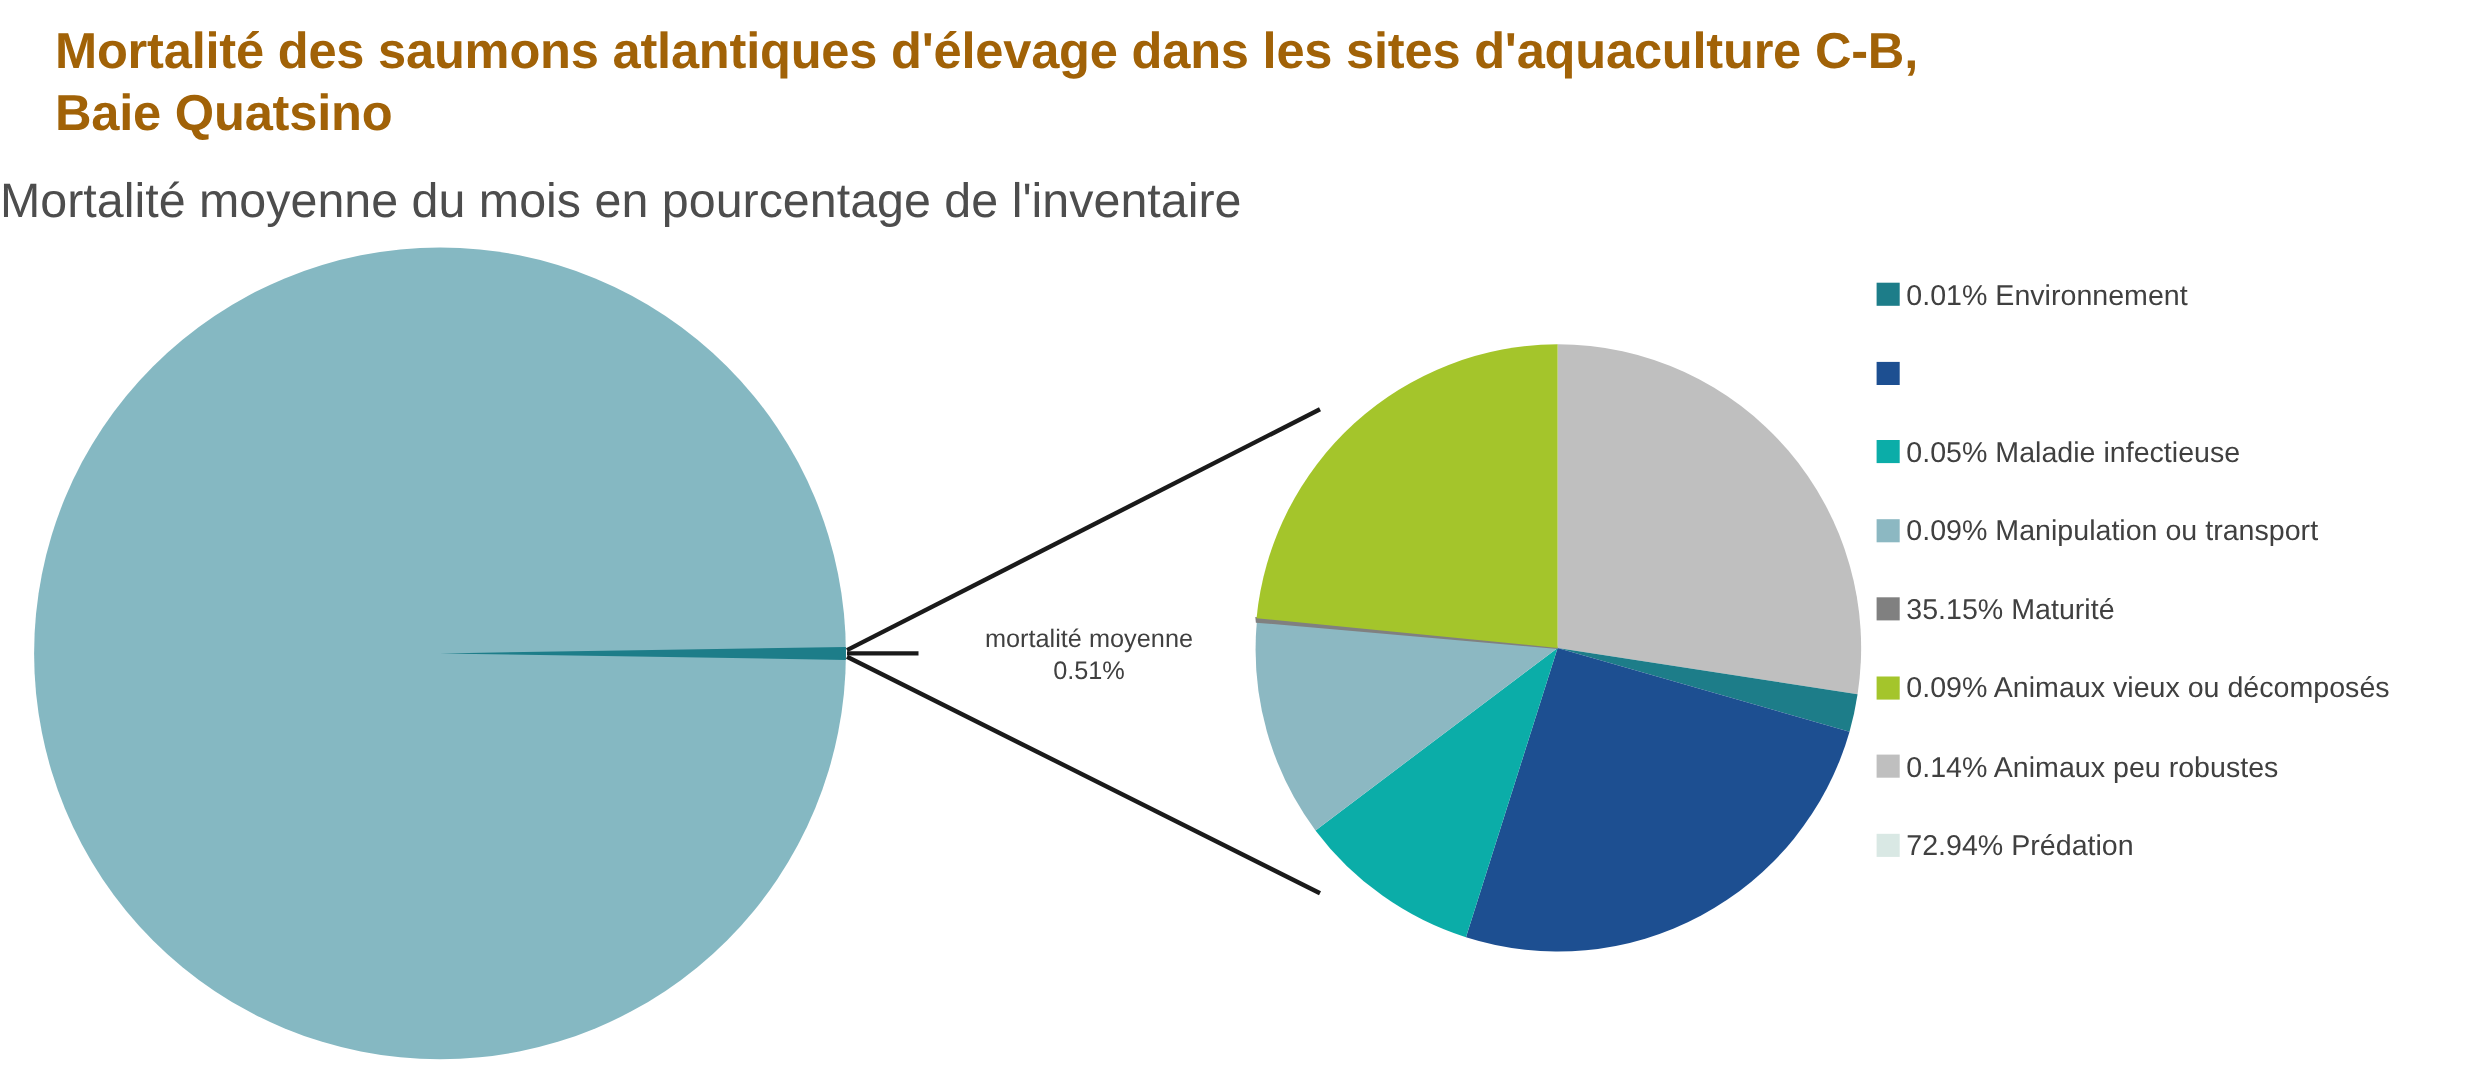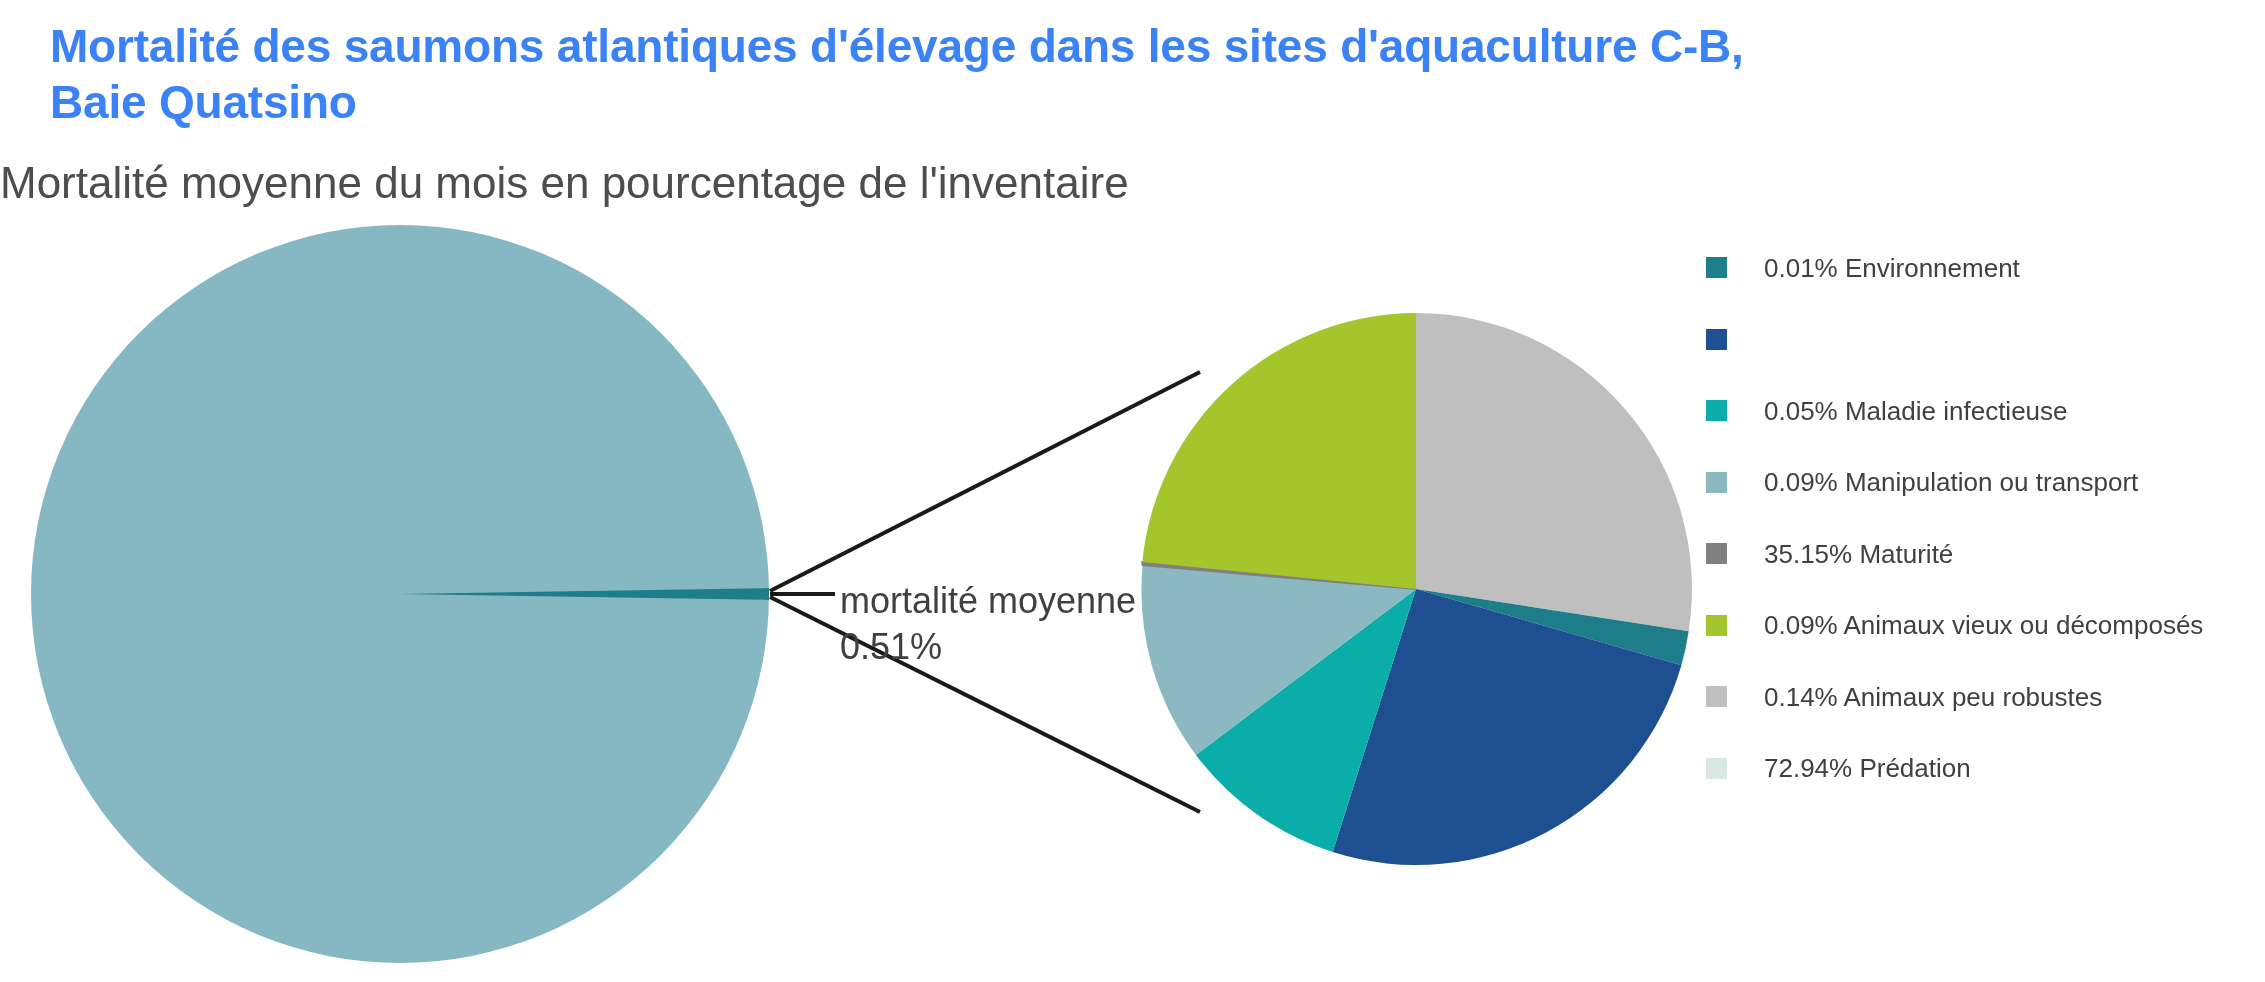--- a/index.html
+++ b/index.html
@@ -26,21 +26,21 @@
   
   .chart-title {
     position: absolute;
     left: 50px;
     top: 18px;
     width: 2120px;
     font-size: 46px;
     font-weight: bold;
     line-height: 1.22;
     letter-spacing: -0.2px;
-    color: #3b82f6;
+    color: #a16207;
     white-space: pre-line;
   }
 
   
   .chart-subtitle {
     position: absolute;
     left: 0px;
     top: 158px;
     width: 1700px;
     text-align: left;
@@ -72,30 +72,30 @@
     width: 21px;
     height: 21px;
     flex: 0 0 21px;
     margin-right: 6px;
   }
   .legend-label {
     font-size: 26px;
     color: #404040;
     white-space: nowrap;
     line-height: 1;
-    margin-left: 31px;
   }
 
   
   .callout-label {
     position: absolute;
     left: 840px;
-    top: 578px;
+    top: 566px;
     width: 300px;
-    font-size: 36px;
+    text-align: center;
+    font-size: 23px;
     line-height: 1.28;
     color: #404040;
     white-space: pre-line;
   }
 </style>
 </head>
 <body>
 
 <div id="chart-root">
 

